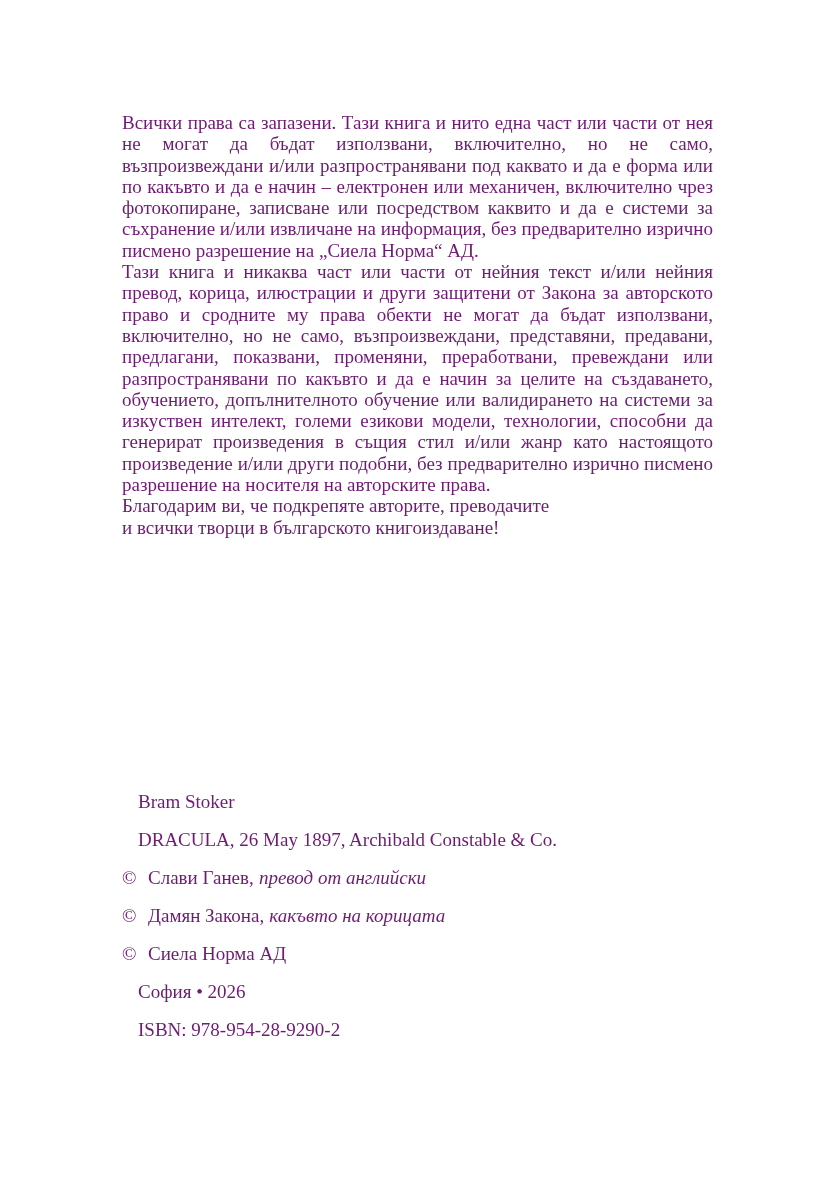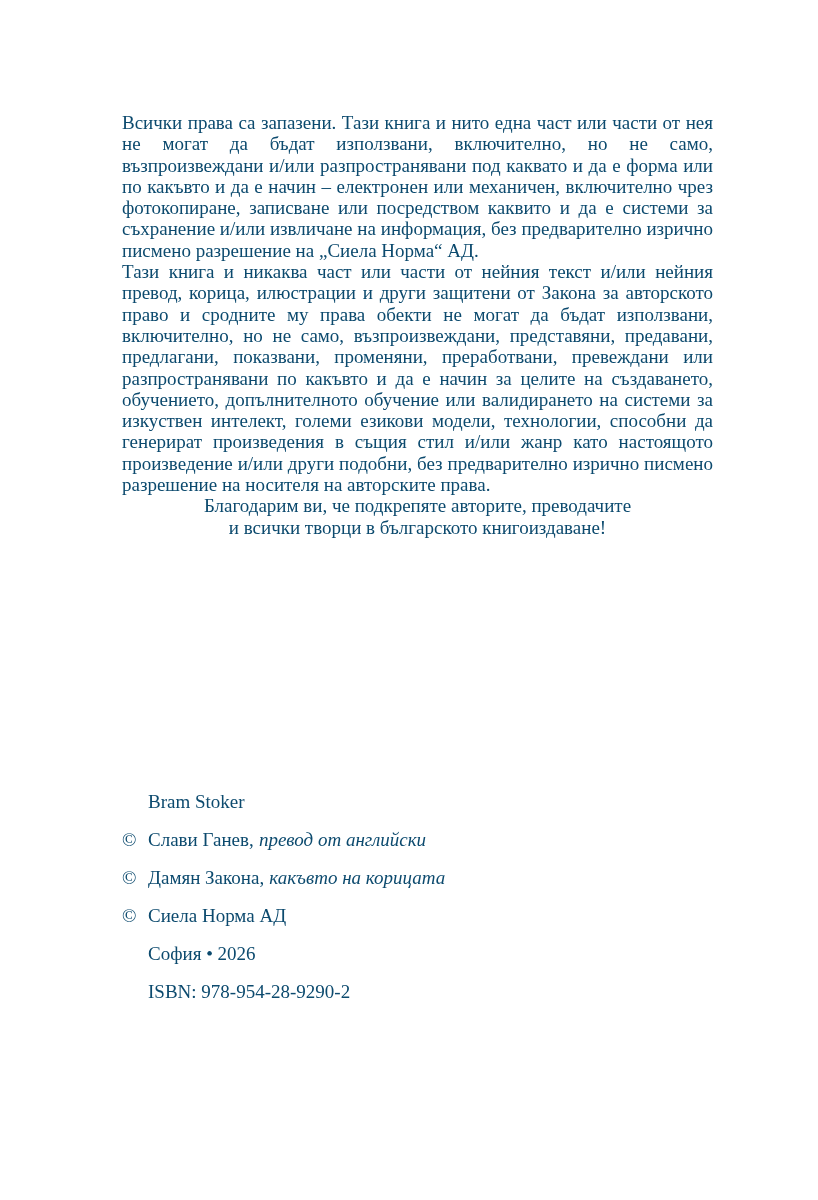--- a/index.html
+++ b/index.html
@@ -7,58 +7,58 @@
     padding: 0;
     background: #ffffff;
   }
   .page {
     position: relative;
     width: 818px;
     height: 1200px;
     background: #ffffff;
     overflow: hidden;
     font-family: "Liberation Serif", "DejaVu Serif", serif;
-    color: #0c4a6e;
+    color: #701a75;
   }
   
   .legal {
     position: absolute;
     top: 112px;
     left: 122px;
     width: 591px;
   }
   .legal p {
     margin: 0;
     font-size: 19px;
     line-height: 21.3px;
     text-align: justify;
     text-justify: inter-word;
   }
   .legal .thanks {
     text-align: center;
   }
   .legal .thanks .line {
     display: block;
-    text-align: center;
+    text-align: left;
   }
   
   .colophon {
     position: absolute;
     top: 791px;
     left: 122px;
     width: 591px;
   }
   .colophon p {
     margin: 0 0 17px 0;
     font-size: 19px;
     line-height: 21px;
     text-align: left;
   }
   .colophon .indent {
-    margin-left: 26px;
+    margin-left: 16px;
   }
   .credits {
     margin-top: 11px;
   }
   .credit .sym {
     display: inline-block;
     width: 26px;
   }
   .credit em {
     font-style: italic;
@@ -75,20 +75,21 @@
     <p>Всички права са запазени. Тази книга и нито една част или части от нея не могат да бъдат използвани, включително, но не само, възпроизвеждани и/или разпространявани под каквато и да е форма или по какъвто и да е начин – електронен или механичен, включително чрез фотокопиране, записване или посредством каквито и да е системи за съхранение и/или извличане на информация, без предварително изрично писмено разрешение на „Сиела Норма“ АД.</p>
     <p>Тази книга и никаква част или части от нейния текст и/или нейния превод, корица, илюстрации и други защитени от Закона за авторското право и сродните му права обекти не могат да бъдат използвани, включително, но не само, възпроизвеждани, представяни, предавани, предлагани, показвани, променяни, преработвани, превеждани или разпространявани по какъвто и да е начин за целите на създаването, обучението, допълнителното обучение или валидирането на системи за изкуствен интелект, големи езикови модели, технологии, способни да генерират произведения в същия стил и/или жанр като настоящото произведение и/или други подобни, без предварително изрично писмено разрешение на носителя на авторските права.</p>
     <p class="thanks">
       <span class="line">Благодарим ви, че подкрепяте авторите, преводачите</span>
       <span class="line">и всички творци в българското книгоиздаване!</span>
     </p>
   </section>
 
   <section class="colophon">
     <p class="indent">Bram Stoker</p>
+    <p class="indent">DRACULA, 26 May 1897, Archibald Constable &amp; Co.</p>
 
     <div class="credits">
       <p class="credit">
         <span class="sym">©</span><span>Слави Ганев,</span><em>превод от английски</em>
       </p>
       <p class="credit">
         <span class="sym">©</span><span>Дамян Закона,</span><em>какъвто на корицата</em>
       </p>
       <p class="credit">
         <span class="sym">©</span><span>Сиела Норма АД</span><em></em>

